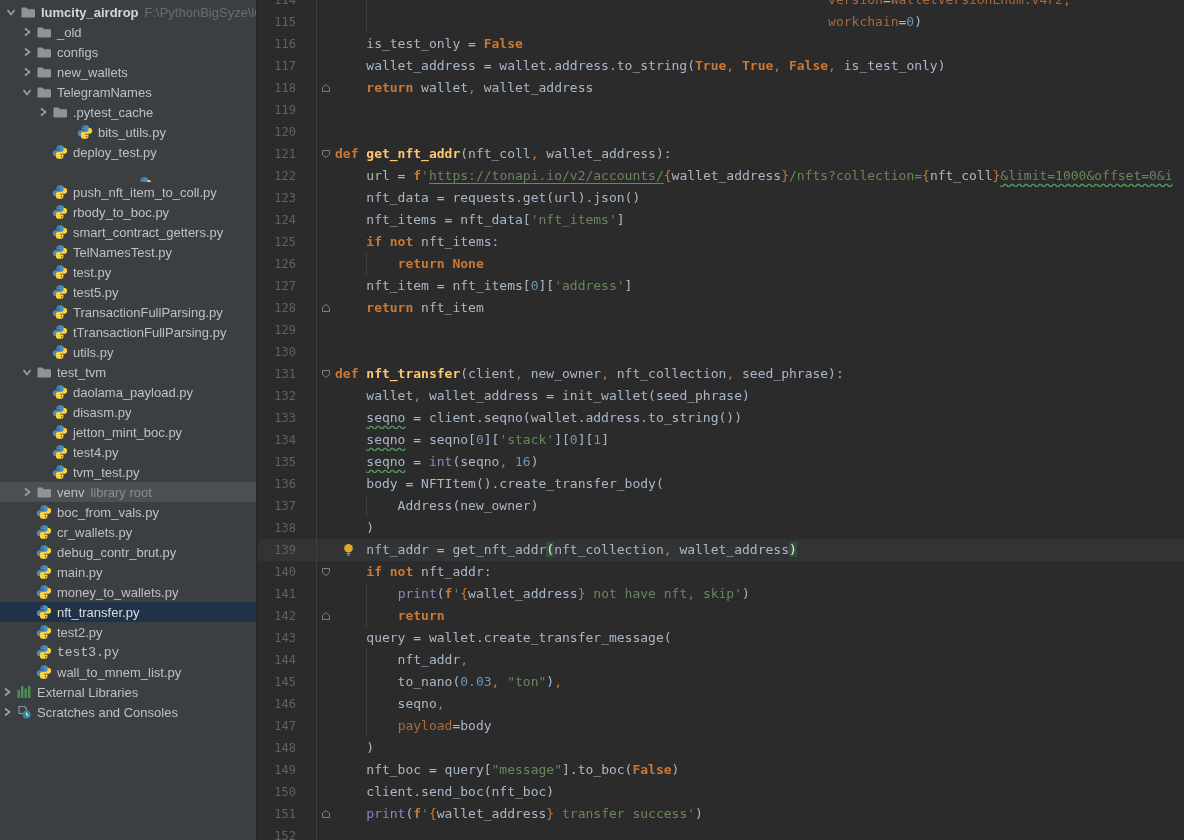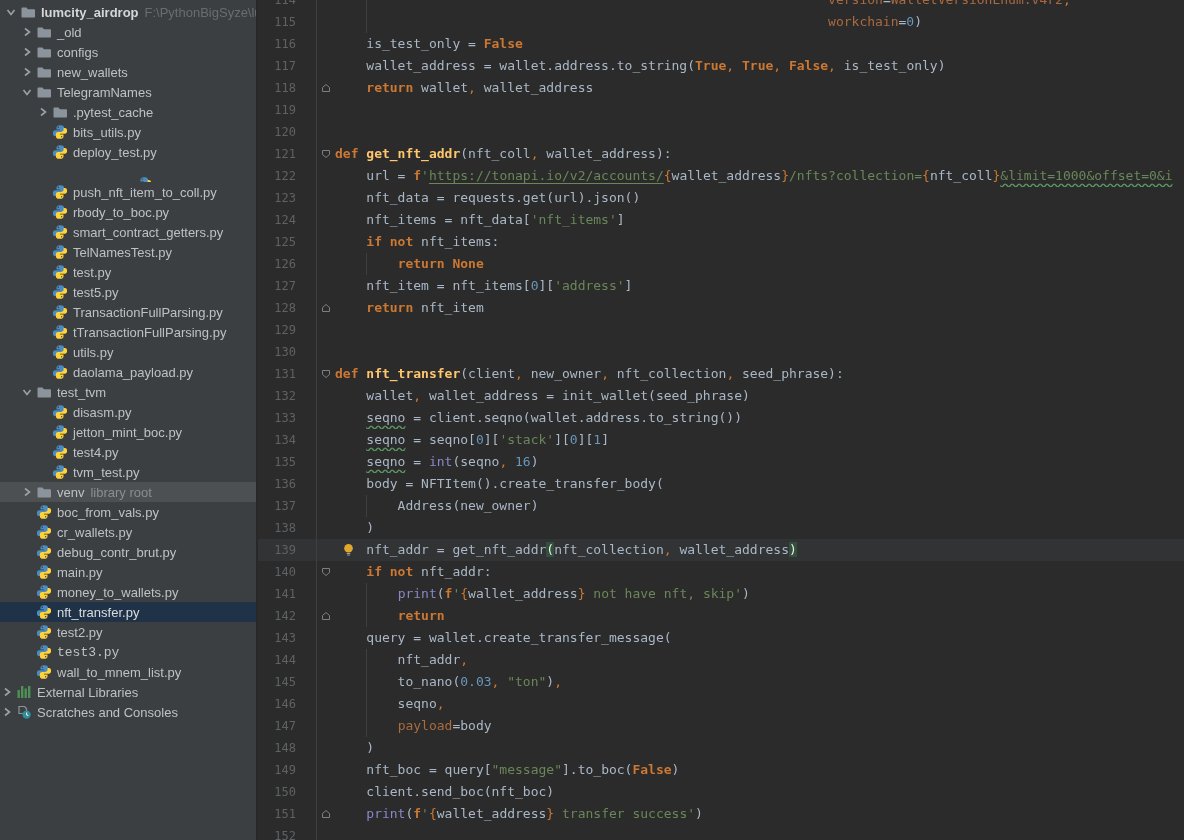--- a/index.html
+++ b/index.html
@@ -131,21 +131,21 @@
               <polyline points="5,3.5 9.5,7 5,10.5" fill="none" stroke="#9da1a5" stroke-width="1.6"></polyline>
             </svg>
           </span>
           <span class="ticon">
             <svg width="16" height="16" viewBox="0 0 16 16">
               <path d="M1.5 4.5c0-.6.4-1 1-1h4l1.4 1.8H14c.6 0 1 .4 1 1v6.2c0 .6-.4 1-1 1H2.5c-.6 0-1-.4-1-1z" fill="#8b949c"></path>
             </svg>
           </span>
           <span class="tlabel">.pytest_cache</span>
         </div>
-        <div class="trow" style="padding-left: 36px;">
+        <div class="trow" style="padding-left: 36px; margin-left: 25px;">
           <span class="chev"></span>
           <span class="ticon">
             <svg width="16" height="16" viewBox="0 0 16 16">
               <path fill="#4b8bbe" d="M7.9 1.2c-2.1 0-3.4.9-3.4 2.4v1.9h3.5v.8H3.1C1.6 6.3.9 7.5.9 9.2c0 1.6.7 2.9 2.2 2.9h1.3v-1.7c0-1.3 1.1-2.3 2.4-2.3h3.4c1 0 1.9-.9 1.9-2V3.6c0-1.5-1.4-2.4-3-2.4zM6.3 2.6a.7.7 0 1 1 0 1.4.7.7 0 0 1 0-1.4z"></path>
               <path fill="#ffd43b" d="M8.1 14.8c2.1 0 3.4-.9 3.4-2.4v-1.9H8v-.8h4.9c1.5 0 2.2-1.2 2.2-2.9 0-1.6-.7-2.9-2.2-2.9h-1.3v1.7c0 1.3-1.1 2.3-2.4 2.3H5.8c-1 0-1.9.9-1.9 2v2.5c0 1.5 1.4 2.4 3 2.4zm1.6-1.4a.7.7 0 1 1 0-1.4.7.7 0 0 1 0 1.4z"></path>
             </svg>
           </span>
           <span class="tlabel">bits_utils.py</span>
         </div>
         <div class="trow" style="padding-left: 36px;">
@@ -251,42 +251,42 @@
         <div class="trow" style="padding-left: 36px;">
           <span class="chev"></span>
           <span class="ticon">
             <svg width="16" height="16" viewBox="0 0 16 16">
               <path fill="#4b8bbe" d="M7.9 1.2c-2.1 0-3.4.9-3.4 2.4v1.9h3.5v.8H3.1C1.6 6.3.9 7.5.9 9.2c0 1.6.7 2.9 2.2 2.9h1.3v-1.7c0-1.3 1.1-2.3 2.4-2.3h3.4c1 0 1.9-.9 1.9-2V3.6c0-1.5-1.4-2.4-3-2.4zM6.3 2.6a.7.7 0 1 1 0 1.4.7.7 0 0 1 0-1.4z"></path>
               <path fill="#ffd43b" d="M8.1 14.8c2.1 0 3.4-.9 3.4-2.4v-1.9H8v-.8h4.9c1.5 0 2.2-1.2 2.2-2.9 0-1.6-.7-2.9-2.2-2.9h-1.3v1.7c0 1.3-1.1 2.3-2.4 2.3H5.8c-1 0-1.9.9-1.9 2v2.5c0 1.5 1.4 2.4 3 2.4zm1.6-1.4a.7.7 0 1 1 0-1.4.7.7 0 0 1 0 1.4z"></path>
             </svg>
           </span>
           <span class="tlabel">utils.py</span>
         </div>
+        <div class="trow" style="padding-left: 20px;">
+          <span class="chev">
+            <svg width="14" height="14" viewBox="0 0 14 14">
+              <polyline points="3.5,5 7,9.5 10.5,5" fill="none" stroke="#9da1a5" stroke-width="1.6"></polyline>
+            </svg>
+          </span>
+          <span class="ticon">
+            <svg width="16" height="16" viewBox="0 0 16 16">
+              <path d="M1.5 4.5c0-.6.4-1 1-1h4l1.4 1.8H14c.6 0 1 .4 1 1v6.2c0 .6-.4 1-1 1H2.5c-.6 0-1-.4-1-1z" fill="#8b949c"></path>
+            </svg>
+          </span>
+          <span class="tlabel">test_tvm</span>
+        </div>
         <div class="trow" style="padding-left: 36px;">
           <span class="chev"></span>
           <span class="ticon">
             <svg width="16" height="16" viewBox="0 0 16 16">
               <path fill="#4b8bbe" d="M7.9 1.2c-2.1 0-3.4.9-3.4 2.4v1.9h3.5v.8H3.1C1.6 6.3.9 7.5.9 9.2c0 1.6.7 2.9 2.2 2.9h1.3v-1.7c0-1.3 1.1-2.3 2.4-2.3h3.4c1 0 1.9-.9 1.9-2V3.6c0-1.5-1.4-2.4-3-2.4zM6.3 2.6a.7.7 0 1 1 0 1.4.7.7 0 0 1 0-1.4z"></path>
               <path fill="#ffd43b" d="M8.1 14.8c2.1 0 3.4-.9 3.4-2.4v-1.9H8v-.8h4.9c1.5 0 2.2-1.2 2.2-2.9 0-1.6-.7-2.9-2.2-2.9h-1.3v1.7c0 1.3-1.1 2.3-2.4 2.3H5.8c-1 0-1.9.9-1.9 2v2.5c0 1.5 1.4 2.4 3 2.4zm1.6-1.4a.7.7 0 1 1 0-1.4.7.7 0 0 1 0 1.4z"></path>
             </svg>
           </span>
           <span class="tlabel">daolama_payload.py</span>
-        </div>
-        <div class="trow" style="padding-left: 20px;">
-          <span class="chev">
-            <svg width="14" height="14" viewBox="0 0 14 14">
-              <polyline points="3.5,5 7,9.5 10.5,5" fill="none" stroke="#9da1a5" stroke-width="1.6"></polyline>
-            </svg>
-          </span>
-          <span class="ticon">
-            <svg width="16" height="16" viewBox="0 0 16 16">
-              <path d="M1.5 4.5c0-.6.4-1 1-1h4l1.4 1.8H14c.6 0 1 .4 1 1v6.2c0 .6-.4 1-1 1H2.5c-.6 0-1-.4-1-1z" fill="#8b949c"></path>
-            </svg>
-          </span>
-          <span class="tlabel">test_tvm</span>
         </div>
         <div class="trow" style="padding-left: 36px;">
           <span class="chev"></span>
           <span class="ticon">
             <svg width="16" height="16" viewBox="0 0 16 16">
               <path fill="#4b8bbe" d="M7.9 1.2c-2.1 0-3.4.9-3.4 2.4v1.9h3.5v.8H3.1C1.6 6.3.9 7.5.9 9.2c0 1.6.7 2.9 2.2 2.9h1.3v-1.7c0-1.3 1.1-2.3 2.4-2.3h3.4c1 0 1.9-.9 1.9-2V3.6c0-1.5-1.4-2.4-3-2.4zM6.3 2.6a.7.7 0 1 1 0 1.4.7.7 0 0 1 0-1.4z"></path>
               <path fill="#ffd43b" d="M8.1 14.8c2.1 0 3.4-.9 3.4-2.4v-1.9H8v-.8h4.9c1.5 0 2.2-1.2 2.2-2.9 0-1.6-.7-2.9-2.2-2.9h-1.3v1.7c0 1.3-1.1 2.3-2.4 2.3H5.8c-1 0-1.9.9-1.9 2v2.5c0 1.5 1.4 2.4 3 2.4zm1.6-1.4a.7.7 0 1 1 0-1.4.7.7 0 0 1 0 1.4z"></path>
             </svg>
           </span>
           <span class="tlabel">disasm.py</span>

